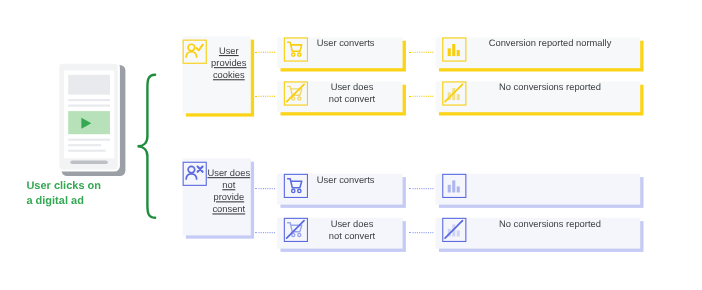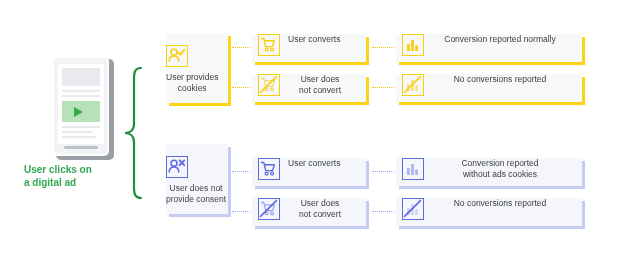--- a/index.html
+++ b/index.html
@@ -53,22 +53,23 @@
   .card{
     position:absolute;box-sizing:border-box;
     background:#f7f8f9;display:flex;align-items:flex-start;
   }
   .card.yellow{box-shadow:3px 3px 0 0 #fbd417;}
   .card.blue{box-shadow:3px 3px 0 0 #c6cbf5;background:#f5f6fb;}
   .card-text{font-size:8.5px;line-height:11px;color:#3c4043;}
 
   
   .consent-card{
-    width:62px;height:70px;flex-direction:column;justify-content:center;
+    width:62px;height:70px;flex-direction:row;justify-content:center;
     padding-top:3px;
+    text-decoration:underline;
   }
   .consent-card .card-text{text-align:center;margin-top:5px;}
 
   
   .row-card{height:28px;padding-left:6px;}
   .row-card .card-text{margin-left:8px;}
   .row-card.center .card-text{text-align:center;width:100%;margin-left:0;padding-right:6px;}
 
   
   .icon-box{
@@ -232,24 +233,20 @@
   <div class="dots blue" style="left:372px;top:211px;width:22px;"></div>
 
   <div class="card blue row-card center" style="left:396px;top:158px;width:186px;">
     <div class="icon-box blue">
       <svg width="19" height="19" viewBox="0 0 19 19">
         <rect x="4" y="9" width="2.8" height="7" fill="#aeb6ee"></rect>
         <rect x="8.1" y="5" width="2.8" height="11" fill="#aeb6ee"></rect>
         <rect x="12.2" y="10.5" width="2.8" height="5.5" fill="#aeb6ee"></rect>
       </svg>
     </div>
-    <div class="card-text">
-      <div>Conversion reported</div>
-      <div>without ads cookies</div>
-    </div>
   </div>
 
   <div class="card blue row-card center" style="left:396px;top:198px;width:186px;">
     <div class="icon-box blue">
       <svg width="19" height="19" viewBox="0 0 19 19">
         <rect x="4" y="9" width="2.8" height="7" fill="#cfd4f4"></rect>
         <rect x="8.1" y="5" width="2.8" height="11" fill="#cfd4f4"></rect>
         <rect x="12.2" y="10.5" width="2.8" height="5.5" fill="#cfd4f4"></rect>
         <line x1="1.6" y1="17.4" x2="17.4" y2="1.6" stroke="#5b6ae0" stroke-width="1.6" stroke-linecap="round"></line>
       </svg>

